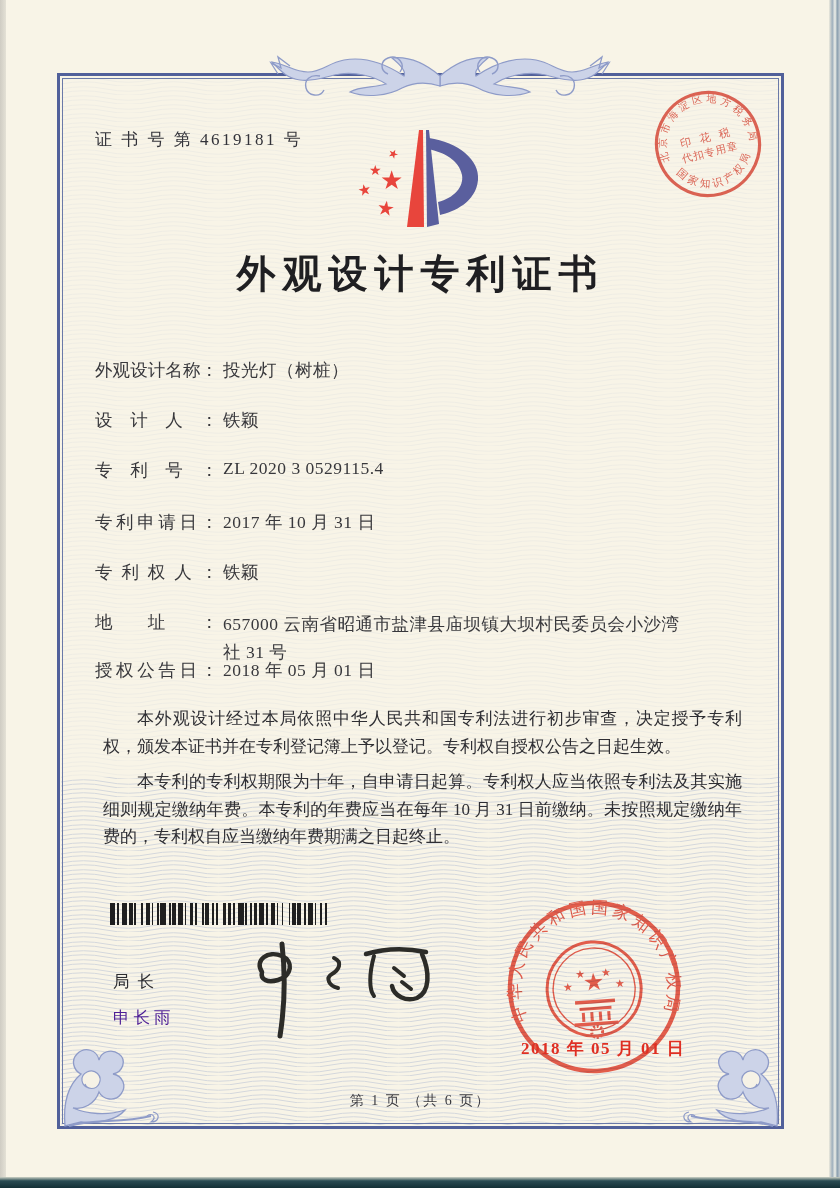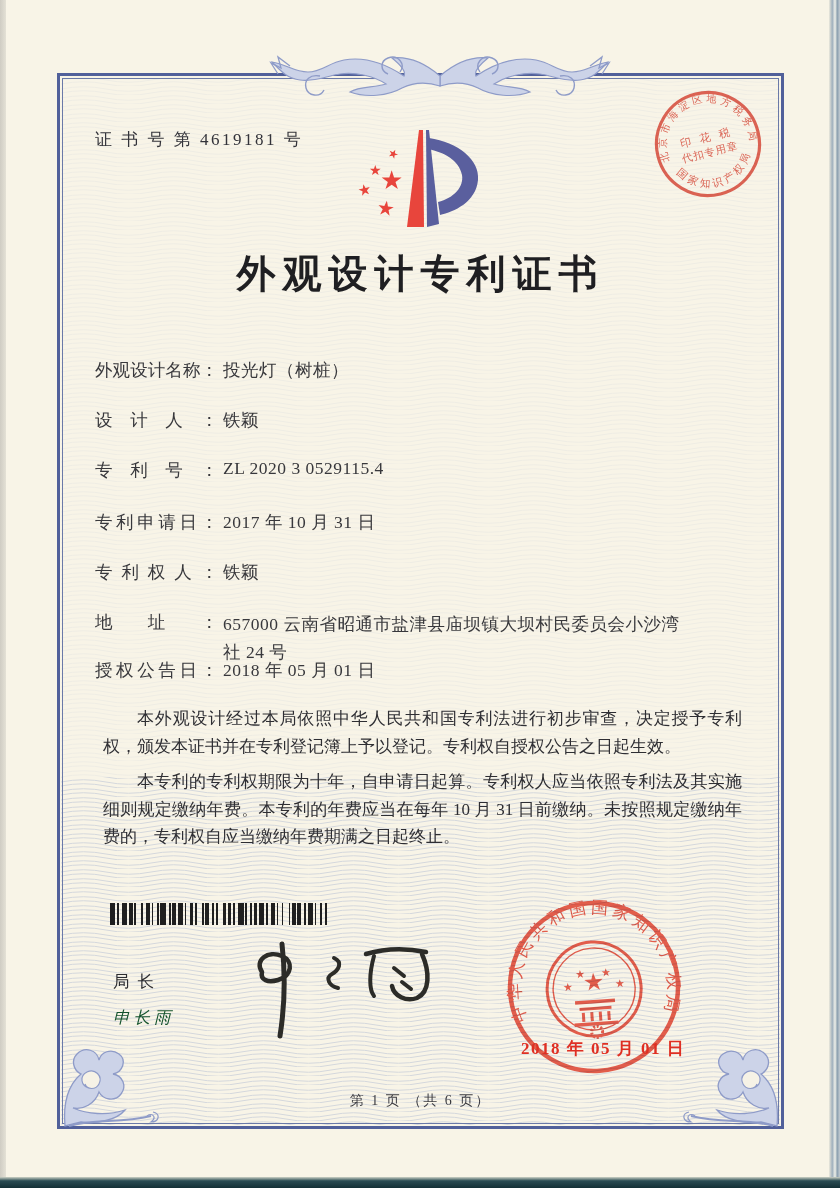--- a/index.html
+++ b/index.html
@@ -29,21 +29,21 @@
   .field-value{display:inline-block;letter-spacing:0.5px;margin-left:5px;vertical-align:top;}
   .field-value.wrap{white-space:normal;width:458px;line-height:28px;}
   .field-cell2{position:absolute;left:365px;top:0;}
   .paragraphs{left:95px;top:697px;width:655px;font-size:17px;line-height:27.5px;
               color:#2e2e33;text-align:justify;}
   .paragraphs p{margin:8px;text-indent:2em;}
   .barcode{left:110px;top:903px;width:222px;height:22px;display:flex;}
   .barcode i{display:block;background:#1f1f1f;flex-basis:0;}
   .barcode i.gap{background:transparent;}
   .sig-role{left:113px;top:971px;font-size:16.5px;letter-spacing:8px;color:#2c2c30;}
-  .sig-name{left:113px;top:1007px;font-size:16.5px;letter-spacing:4px;color:#14532d;font-style:italic;}
+  .sig-name{left:113px;top:1007px;font-size:16.5px;letter-spacing:4px;color:#4c1d95;}
   .signature-svg{left:238px;top:938px;}
   .tax-stamp{left:648px;top:84px;transform:rotate(-14deg);opacity:0.92;mix-blend-mode:multiply;}
   .office-seal{left:504px;top:897px;transform:rotate(-4deg);opacity:0.95;mix-blend-mode:multiply;}
   .issue-date{left:521px;top:1037px;font-size:17px;letter-spacing:1.5px;color:#df2f23;font-weight:bold;}
   .footer{left:57px;top:1092px;width:727px;text-align:center;font-size:14px;
           letter-spacing:2px;color:#3a3a40;}
   .logo-star{position:absolute;color:#e8453c;line-height:1;
              font-family:"DejaVu Sans","Liberation Sans",sans-serif;}
   .seal-text{font-family:"Liberation Serif","DejaVu Serif",serif;}
 </style>
@@ -146,21 +146,21 @@
   <div class="field-row" style="top:106px">
     <span class="field-label">专利号：</span><span class="field-value">ZL 2020 3 0529115.4</span>
   </div>
   <div class="field-row" style="top:158px">
     <span class="field-label">专利申请日：</span><span class="field-value">2017 年 10 月 31 日</span>
   </div>
   <div class="field-row" style="top:208px">
     <span class="field-label">专利权人：</span><span class="field-value">铁颖</span>
   </div>
   <div class="field-row" style="top:258px">
-    <span class="field-label">地址：</span><span class="field-value wrap">657000 云南省昭通市盐津县庙坝镇大坝村民委员会小沙湾社 24 号</span>
+    <span class="field-label">地址：</span><span class="field-value wrap">657000 云南省昭通市盐津县庙坝镇大坝村民委员会小沙湾社 31 号</span>
   </div>
   <div class="field-row" style="top:306px">
     <span class="field-label">授权公告日：</span><span class="field-value">2018 年 05 月 01 日</span>
   </div>
 </div>
 
 <div class="abs paragraphs">
   <p>本外观设计经过本局依照中华人民共和国专利法进行初步审查，决定授予专利权，颁发本证书并在专利登记簿上予以登记。专利权自授权公告之日起生效。</p>
   <p>本专利的专利权期限为十年，自申请日起算。专利权人应当依照专利法及其实施细则规定缴纳年费。本专利的年费应当在每年 10 月 31 日前缴纳。未按照规定缴纳年费的，专利权自应当缴纳年费期满之日起终止。</p>
 </div>

